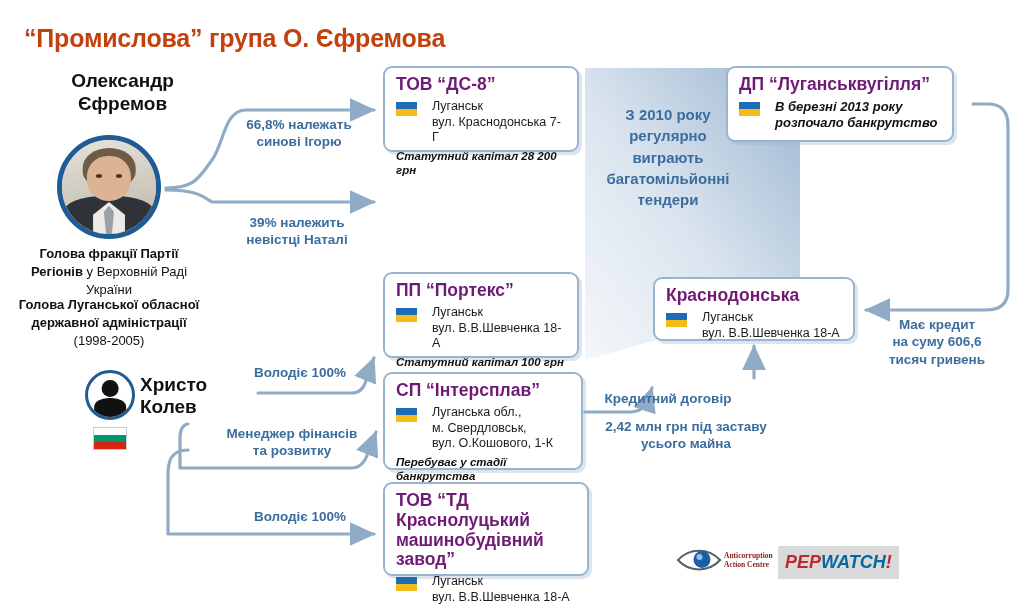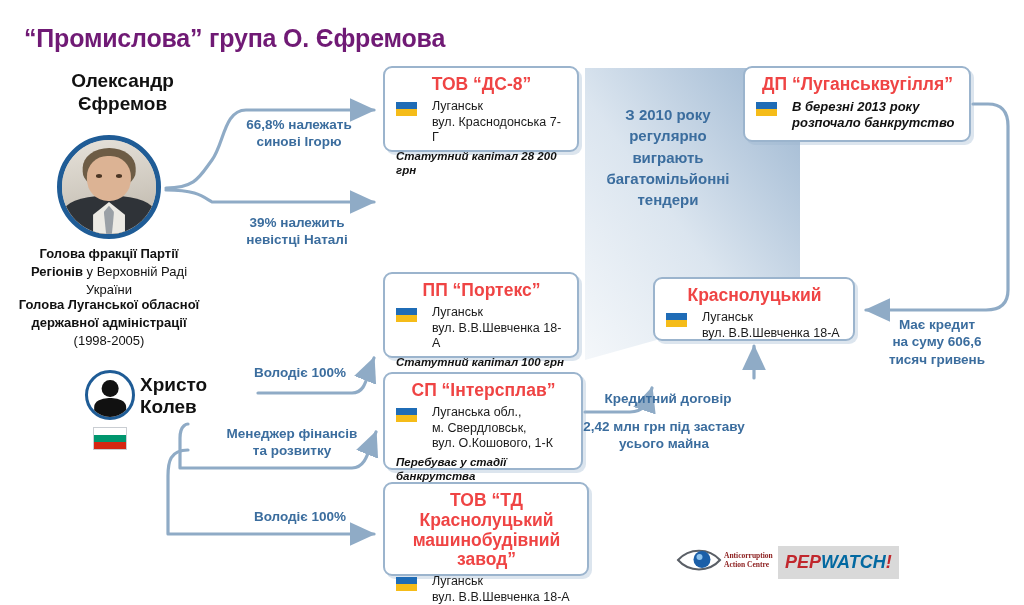--- a/index.html
+++ b/index.html
@@ -17,21 +17,21 @@
     background: #ffffff;
     overflow: hidden;
   }
   .abs { position: absolute; }
 
   
   #title {
     left: 24px; top: 24px;
     font-size: 25px;
     font-weight: bold;
-    color: #701a75;
+    color: #c2410c;
     letter-spacing: -0.2px;
     white-space: nowrap;
   }
 
   
   #wedge-layer, #connector-layer {
     left: 0; top: 0;
     width: 1024px; height: 605px;
     pointer-events: none;
   }
@@ -165,25 +165,24 @@
     background: #ffffff;
     border: 2px solid #9bb4cd;
     border-radius: 9px;
     box-sizing: border-box;
     box-shadow: 3px 3px 0 rgba(155,180,205,0.35);
     padding: 7px 10px 8px 11px;
   }
   .box-title {
     font-size: 17.5px;
     font-weight: bold;
-    color: #ef4444;
+    color: #701a75;
     line-height: 1.13;
     margin-bottom: 4px;
     white-space: nowrap;
-    text-align: center;
   }
   .box-title.wrap { white-space: normal; }
   .box-addr-row {
     display: flex;
     align-items: flex-start;
     gap: 15px;
   }
   .ua-flag {
     width: 21px; height: 14px;
     flex: 0 0 auto;
@@ -212,38 +211,38 @@
     font-weight: bold;
     color: #111111;
     line-height: 1.25;
   }
 
   #box-ds8        { left: 383px; top: 66px;  width: 196px; height: 86px; }
   #box-indexprom  { left: 383px; top: 172px; width: 196px; height: 86px; }
   #box-porteks    { left: 383px; top: 272px; width: 196px; height: 86px; }
   #box-intersplav { left: 383px; top: 372px; width: 200px; height: 98px; }
   #box-td         { left: 383px; top: 482px; width: 206px; height: 94px; }
-  #box-vugillya   { left: 743px; top: 66px;  width: 228px; height: 76px; }
+  #box-vugillya   { left: 726px; top: 66px;  width: 228px; height: 76px; }
   #box-bank       { left: 653px; top: 277px; width: 202px; height: 64px; }
 
   
   .edge-label {
     font-size: 13.5px;
     font-weight: bold;
     color: #3b6d9e;
     text-align: center;
     line-height: 1.28;
   }
   #lbl-66         { left: 216px; top: 116px; width: 166px; }
   #lbl-39         { left: 212px; top: 214px; width: 170px; }
   #lbl-own100-a   { left: 222px; top: 364px; width: 156px; }
   #lbl-manager    { left: 200px; top: 425px; width: 184px; }
   #lbl-own100-b   { left: 222px; top: 508px; width: 156px; }
   #lbl-credit-ttl { left: 588px; top: 390px; width: 160px; }
-  #lbl-credit-sum { left: 566px; top: 418px; width: 196px; }
+  #lbl-credit-sum { left: 588px; top: 418px; width: 196px; }
   #lbl-has-credit { left: 862px; top: 316px; width: 150px; }
 
   
   #wedge-text {
     left: 586px; top: 104px;
     width: 164px;
     font-size: 15px;
     font-weight: bold;
     color: #3b6d9e;
     text-align: center;
@@ -440,21 +439,21 @@
         <div class="ua-yellow"></div>
       </div>
       <div class="box-italic-addr">
         <span>В березні 2013 року</span><br>
         <span>розпочало банкрутство</span>
       </div>
     </div>
   </div>
 
   <div class="abs box" id="box-bank">
-    <div class="box-title">Краснолуцький</div>
+    <div class="box-title">Краснодонська</div>
     <div class="box-addr-row">
       <div class="ua-flag">
         <div class="ua-blue"></div>
         <div class="ua-yellow"></div>
       </div>
       <div class="box-addr">
         <span>Луганськ</span><br>
         <span>вул. В.В.Шевченка 18-А</span>
       </div>
     </div>

